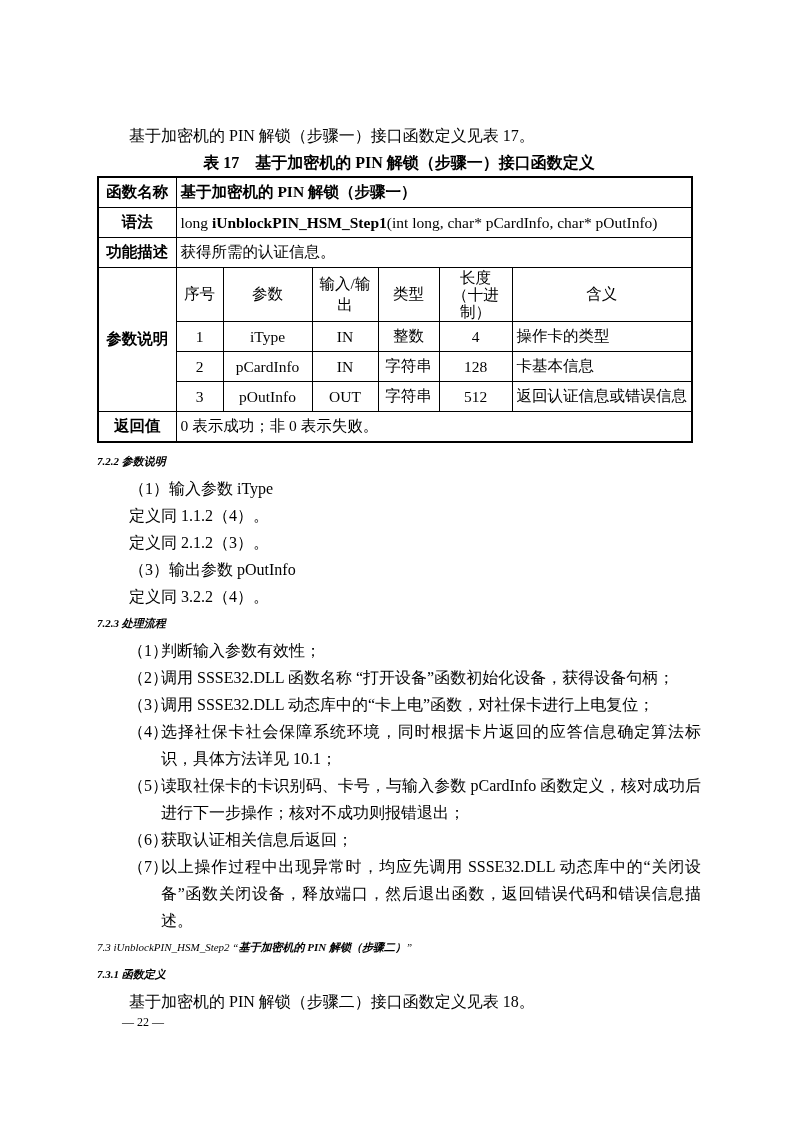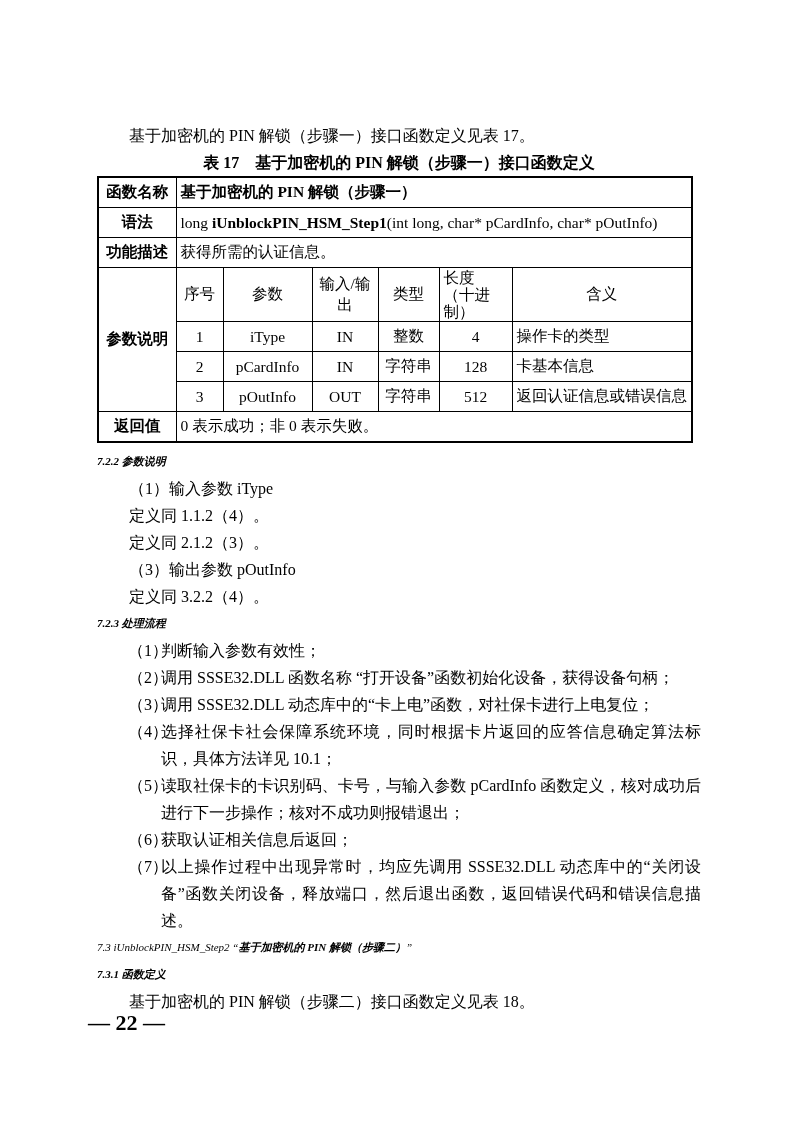--- a/index.html
+++ b/index.html
@@ -45,20 +45,21 @@
   }
   td.lbl {
     font-weight: bold;
     text-align: center;
     padding: 1px 2px;
   }
   td.val { padding-left: 9px; }
   td.c { text-align: center; }
   td.meaning { padding-left: 8px; }
   td.hdr2 {
+    text-align: center;
     white-space: pre-line;
     line-height: 17px;
     font-size: 15px;
   }
   tr.r-std td { height: 27px; }
   tr.r-top td { height: 27px; }
   tr.r-hdr td { height: 38px; }
   h3.sect {
     font-size: 11px;
     font-weight: bold;
@@ -77,25 +78,24 @@
     position: relative;
     padding-left: 64px;
   }
   ul.plist .mk {
     position: absolute;
     left: 31px;
     top: 0;
   }
   .footer {
     position: absolute;
-    left: 88px;
+    left: 122px;
     top: 1000px;
-    font-size: 22px;
-    line-height: 27px;
-    font-weight: bold;
+    font-size: 12px;
+    line-height: 27px;
   }
   b { font-weight: bold; }
 </style>
 </head>
 <body>
 
 <div class="page">
   <div class="content">
 
     <p class="para indent">基于加密机的 PIN 解锁（步骤一）接口函数定义见表 17。</p>

